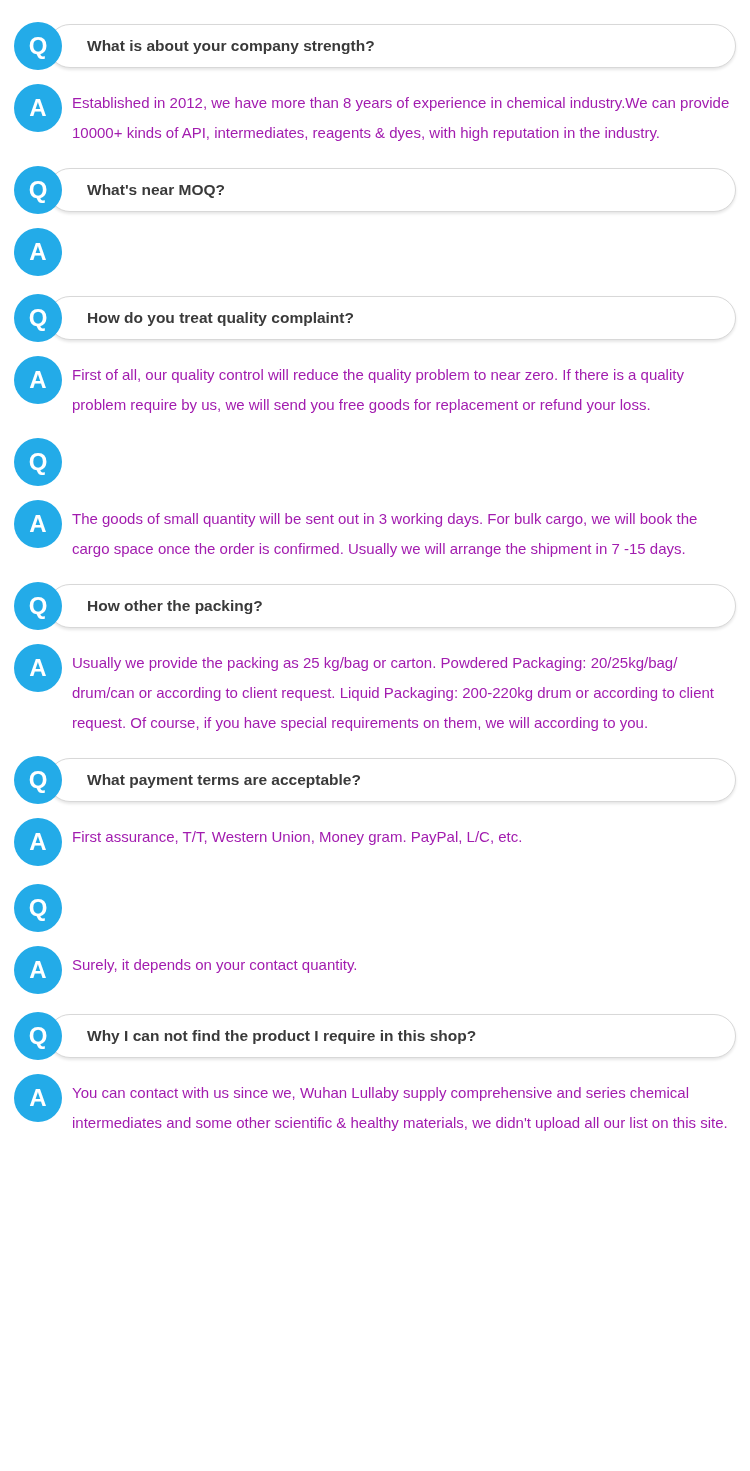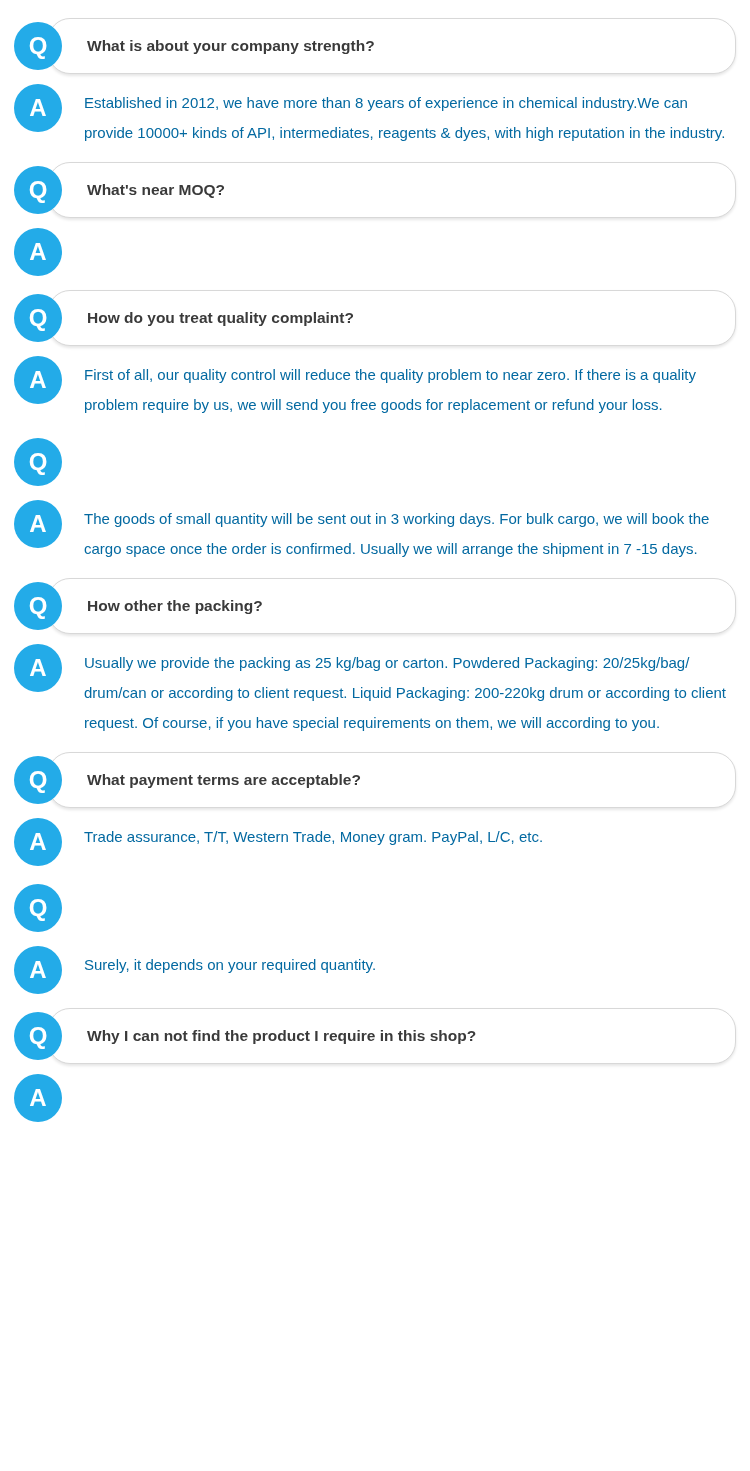--- a/index.html
+++ b/index.html
@@ -40,21 +40,21 @@
     font-weight: bold;
     display: flex;
     align-items: center;
     justify-content: center;
     font-family: "Liberation Sans", sans-serif;
     z-index: 2;
     position: relative;
   }
   .q-pill {
     flex: 1 1 auto;
-    height: 56px;
+    height: 44px;
     margin-left: -14px;
     padding-left: 38px;
     padding-right: 20px;
     background: #ffffff;
     border: 1px solid #d8d8d8;
     border-radius: 22px;
     display: flex;
     align-items: center;
     box-shadow: 0 2px 3px rgba(0,0,0,0.10);
   }
@@ -69,25 +69,25 @@
     display: flex;
     align-items: flex-start;
     margin-bottom: 18px;
     padding-top: 4px;
   }
   .a-badge {
     margin-top: 2px;
   }
   .a-text {
     flex: 1 1 auto;
-    margin-left: 22px;
+    margin-left: 10px;
     padding-top: 6px;
     font-size: 15px;
     line-height: 30px;
-    color: #0369a1;
+    color: #a21caf;
   }
 </style>
 </head>
 <body>
 
 <div class="faq-wrap">
 
   <div class="faq-item">
     <div class="q-row">
       <div class="badge">Q</div>
@@ -151,39 +151,40 @@
 
   <div class="faq-item">
     <div class="q-row">
       <div class="badge">Q</div>
       <div class="q-pill">
         <span class="q-text">What payment terms are acceptable?</span>
       </div>
     </div>
     <div class="a-row">
       <div class="badge a-badge">A</div>
-      <div class="a-text">Trade assurance, T/T, Western Trade, Money gram. PayPal, L/C, etc.</div>
+      <div class="a-text">First assurance, T/T, Western Union, Money gram. PayPal, L/C, etc.</div>
     </div>
   </div>
 
   <div class="faq-item">
     <div class="q-row">
       <div class="badge">Q</div>
     </div>
     <div class="a-row">
       <div class="badge a-badge">A</div>
-      <div class="a-text">Surely, it depends on your required quantity.</div>
+      <div class="a-text">Surely, it depends on your contact quantity.</div>
     </div>
   </div>
 
   <div class="faq-item">
     <div class="q-row">
       <div class="badge">Q</div>
       <div class="q-pill">
         <span class="q-text">Why I can not find the product I require in this shop?</span>
       </div>
     </div>
     <div class="a-row">
       <div class="badge a-badge">A</div>
+      <div class="a-text">You can contact with us since we, Wuhan Lullaby supply comprehensive and series chemical intermediates and some other scientific &amp; healthy materials, we didn't upload all our list on this site.</div>
     </div>
   </div>
 
 </div>
 
 </body></html>

